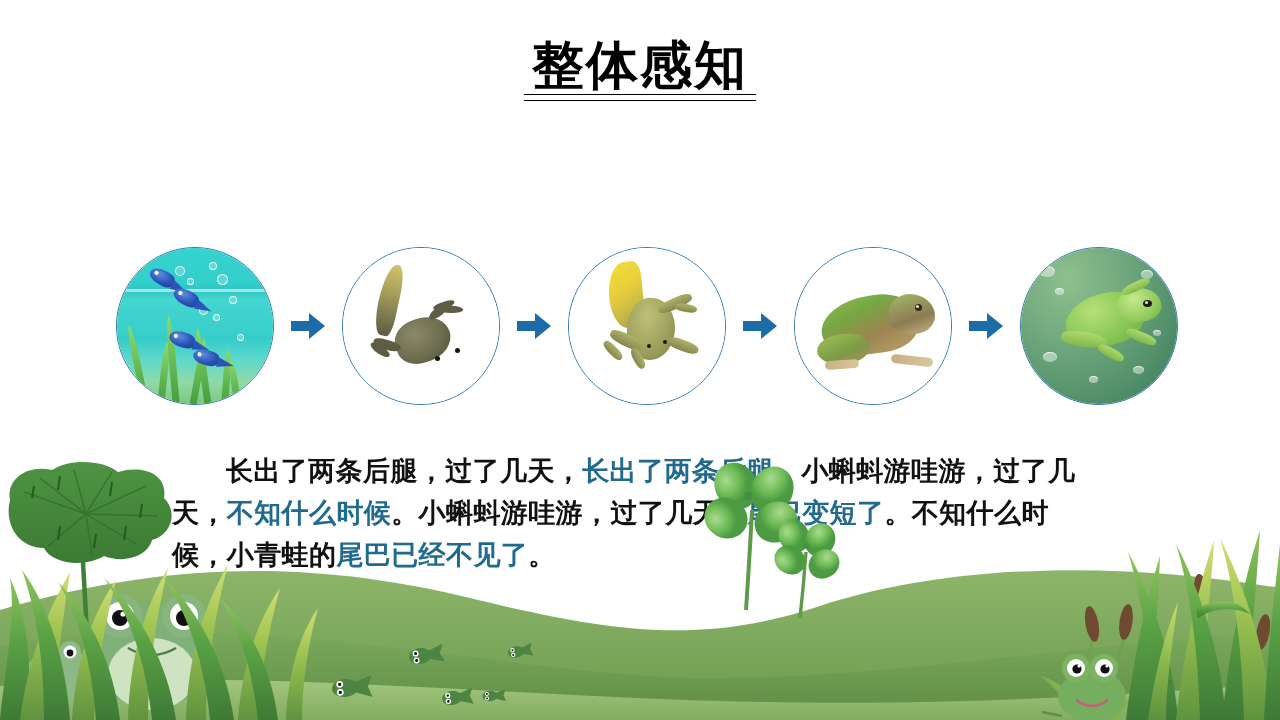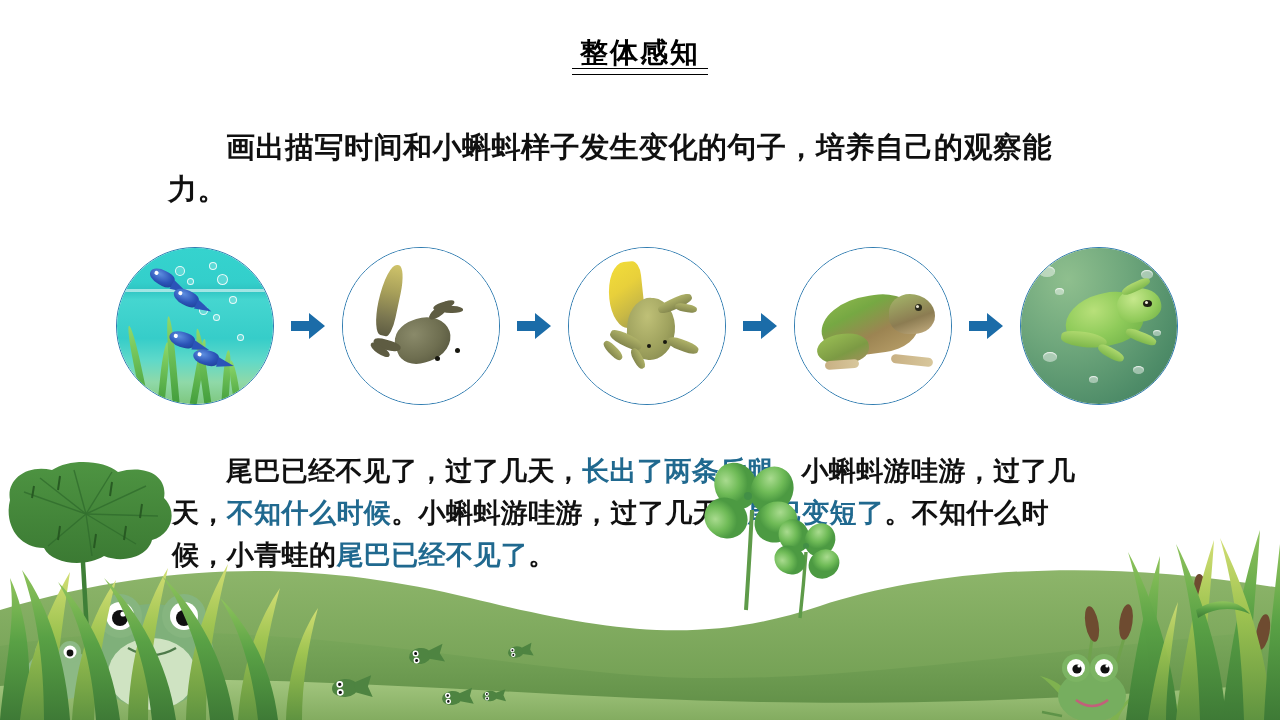--- a/index.html
+++ b/index.html
@@ -27,21 +27,21 @@
     position: absolute;
     top: 38px;
     left: 0;
     width: 1280px;
     text-align: center;
   }
   #title-text {
     display: inline-block;
     font-family: "DejaVu Serif", "Liberation Serif", serif;
     font-weight: 700;
-    font-size: 28px;
+    font-size: 52px;
     letter-spacing: 2px;
     color: #000000;
     line-height: 1.05;
     padding-bottom: 6px;
     position: relative;
   }
   #title-text::after {
     content: "";
     position: absolute;
     left: -8px;
@@ -284,21 +284,20 @@
 </style>
 </head>
 <body>
 
 <div id="slide">
 
   <div id="title-block">
     <span id="title-text">整体感知</span>
   </div>
 
-  <div id="subtitle-block">画出描写时间和小蝌蚪样子发生变化的句子，培养自己的观察能力。</div>
 
   <div id="lifecycle">
 
     <div class="stage">
       <div class="stage-art">
         <div class="water"></div>
         <div class="weed" style="left:26px;  height:84px; transform:rotate(-12deg);"></div>
         <div class="weed" style="left:40px;  height:66px; transform:rotate(6deg);"></div>
         <div class="weed" style="left:56px;  height:92px; transform:rotate(-5deg);"></div>
         <div class="weed" style="left:72px;  height:70px; transform:rotate(10deg);"></div>
@@ -404,21 +403,21 @@
         <div class="limb5" style="left:76px; top:100px;width:28px; height:10px; transform:rotate(28deg);"></div>
         <div class="limb5" style="left:104px;top:84px; width:32px; height:10px; transform:rotate(22deg);"></div>
         <div class="limb5" style="left:100px;top:34px; width:30px; height:9px;  transform:rotate(-26deg);"></div>
         <div class="eye-dot" style="left:122px;top:52px; width:9px;height:7px;background:#1E1E14;border-radius:50%;"></div>
         <div class="eye-dot" style="left:124px;top:53px; width:3px;height:3px;background:#F0ECD8;"></div>
       </div>
     </div>
 
   </div>
 
-  <div id="paragraph"><span>尾巴已经不见了，过了几天，</span><span class="hl">长出了两条后腿</span><span>。小蝌蚪游哇游，过了几天，</span><span class="hl">不知什么时候</span><span>。小蝌蚪游哇游，过了几天，</span><span class="hl">尾巴变短了</span><span>。不知什么时候，小青蛙的</span><span class="hl">尾巴已经不见了</span><span>。</span></div>
+  <div id="paragraph"><span>长出了两条后腿，过了几天，</span><span class="hl">长出了两条后腿</span><span>。小蝌蚪游哇游，过了几天，</span><span class="hl">不知什么时候</span><span>。小蝌蚪游哇游，过了几天，</span><span class="hl">尾巴变短了</span><span>。不知什么时候，小青蛙的</span><span class="hl">尾巴已经不见了</span><span>。</span></div>
 
   <div id="scenery">
     <svg viewBox="0 0 1280 260" aria-hidden="true">
       <defs>
         <linearGradient id="hillA" x1="0" y1="0" x2="0" y2="1">
           <stop offset="0%" stop-color="#8DB56A"></stop>
           <stop offset="100%" stop-color="#6C9A4E"></stop>
         </linearGradient>
         <linearGradient id="hillB" x1="0" y1="0" x2="0" y2="1">
           <stop offset="0%" stop-color="#7BA95C"></stop>

